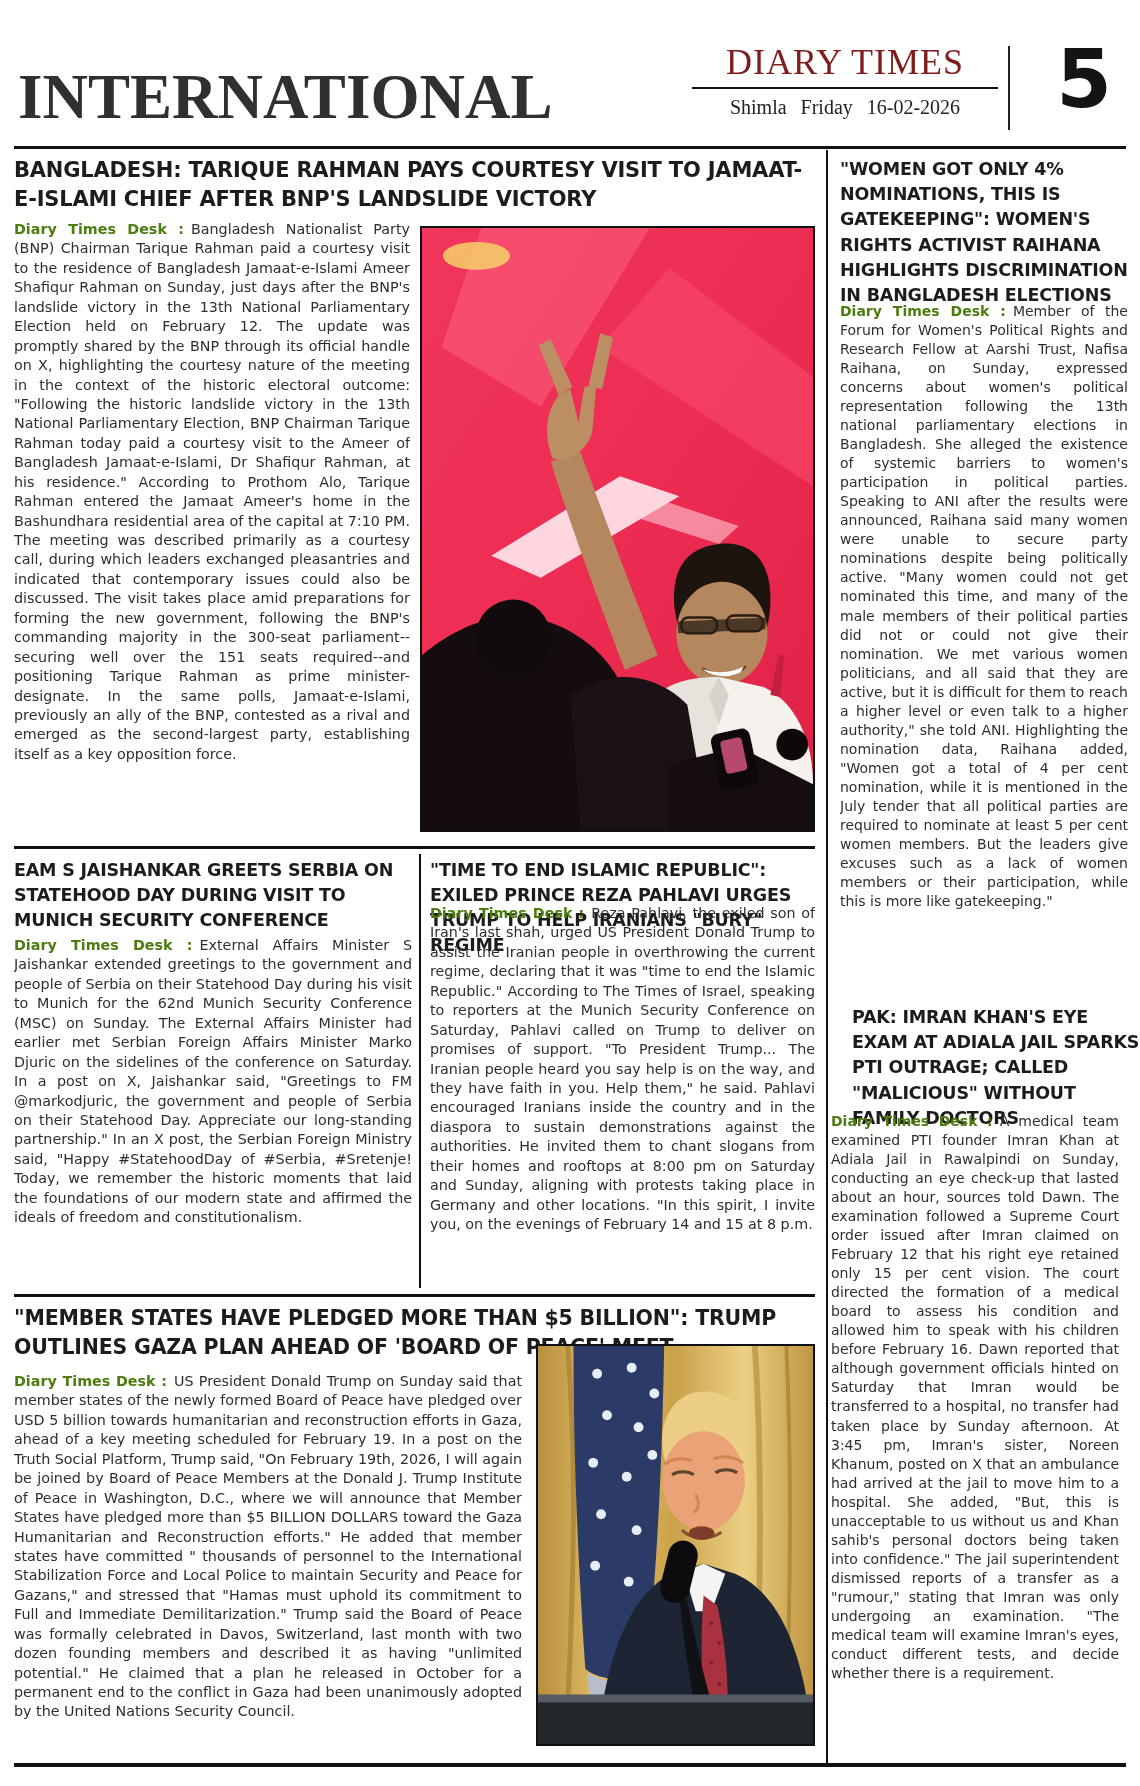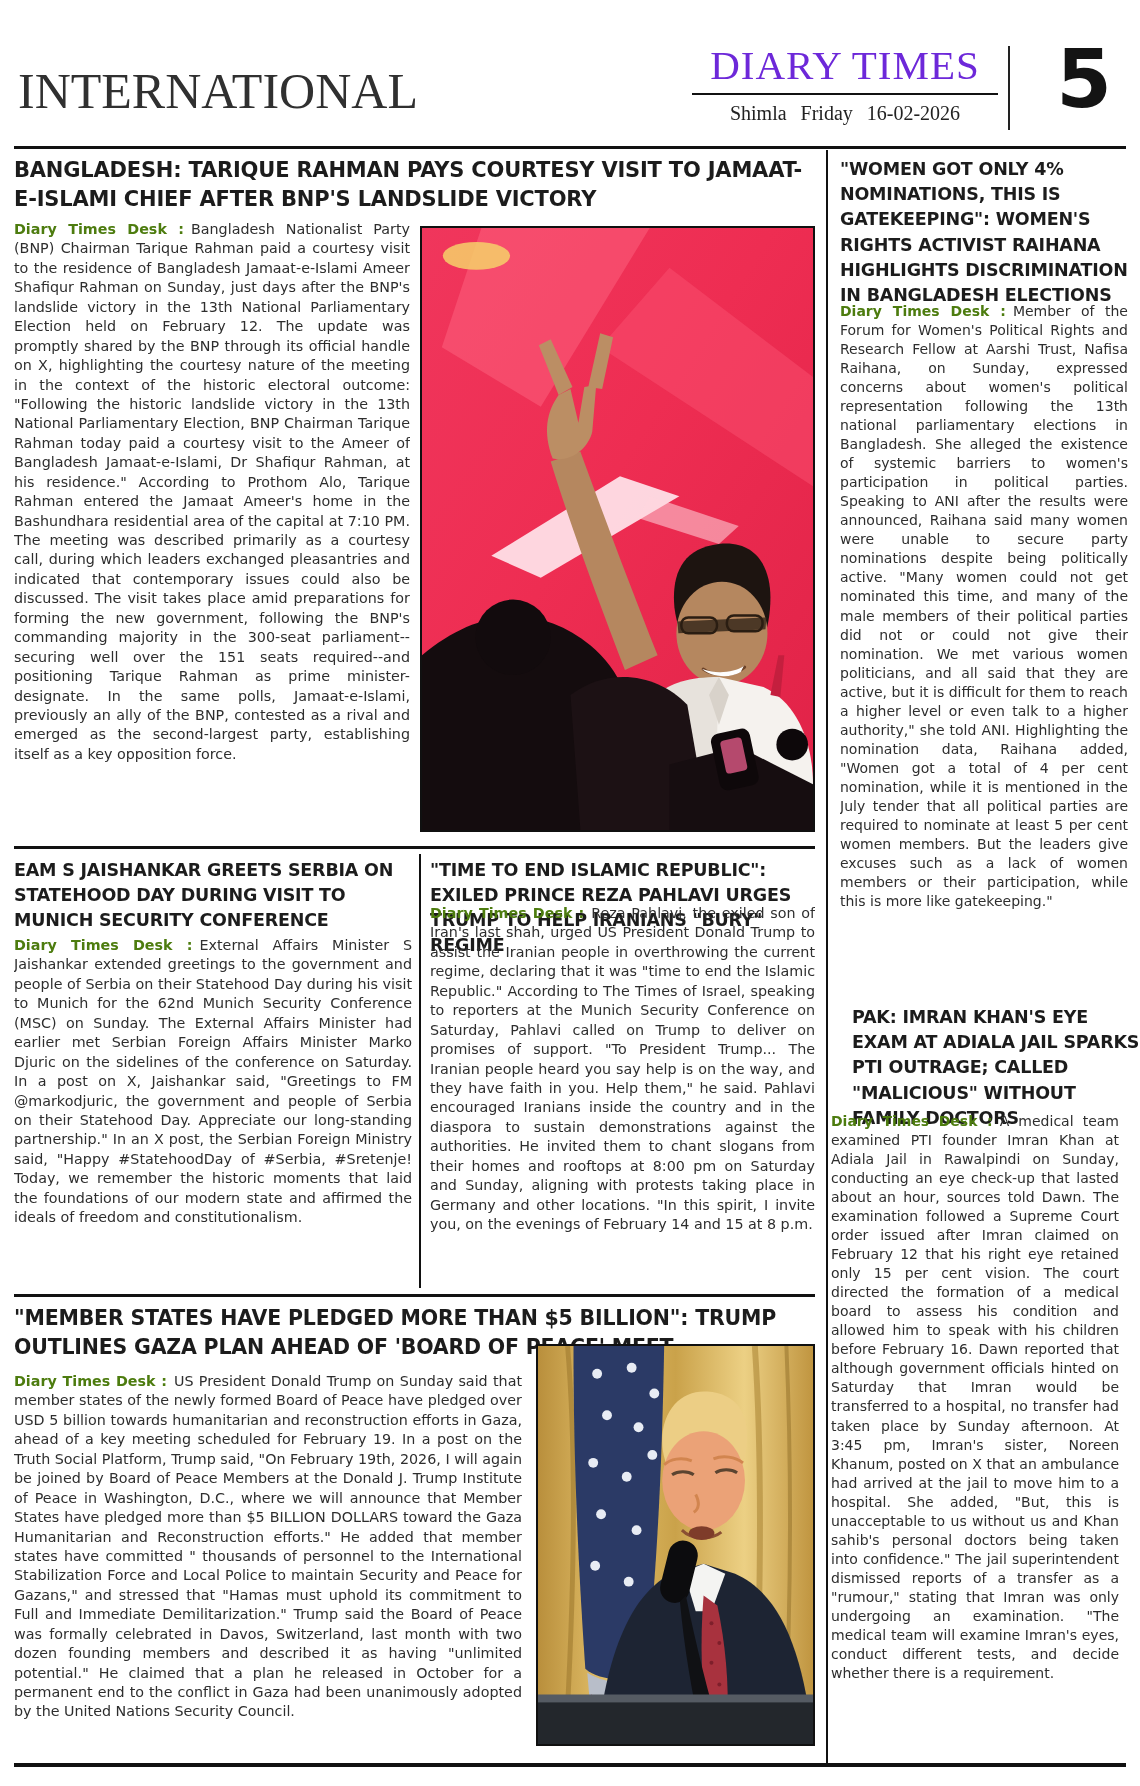--- a/index.html
+++ b/index.html
@@ -5,27 +5,27 @@
   * { margin:0; padding:0; box-sizing:border-box; }
   html,body { background:#ffffff; }
   .page {
     position:relative; width:1140px; height:1786px; margin:0 auto;
     background:#ffffff; overflow:hidden;
     font-family:"DejaVu Sans", sans-serif; color:#2e2e2e;
   }
   
   .section-title {
     position:absolute; left:18px; top:66px;
-    font-family:"Liberation Serif", serif; font-weight:normal;
-    font-size:50px; letter-spacing:0px; color:#303030; line-height:1;
+    font-family:"Liberation Serif", serif; font-weight:bold;
+    font-size:63px; letter-spacing:0px; color:#303030; line-height:1;
   }
   .masthead { position:absolute; left:688px; top:42px; width:314px; text-align:center; }
   .masthead-title {
-    font-family:"Liberation Serif", serif; font-size:41px; line-height:1.15;
-    color:#6d28d9; letter-spacing:1px; font-weight:normal;
+    font-family:"Liberation Serif", serif; font-size:36px; line-height:1.15;
+    color:#7f1d1d; letter-spacing:1px; font-weight:normal;
   }
   .masthead-rule { height:0; border-bottom:2.5px solid #111; margin:4px 4px 0 4px; }
   .dateline {
     font-family:"Liberation Serif", serif; font-size:20px; color:#222;
     margin-top:7px; word-spacing:9px;
   }
   .head-vrule { position:absolute; left:1008px; top:46px; width:2px; height:84px; background:#222; }
   .page-number {
     position:absolute; left:1038px; top:30px; width:92px; text-align:center;
     font-family:"DejaVu Sans", sans-serif; font-weight:bold; font-size:80px;

